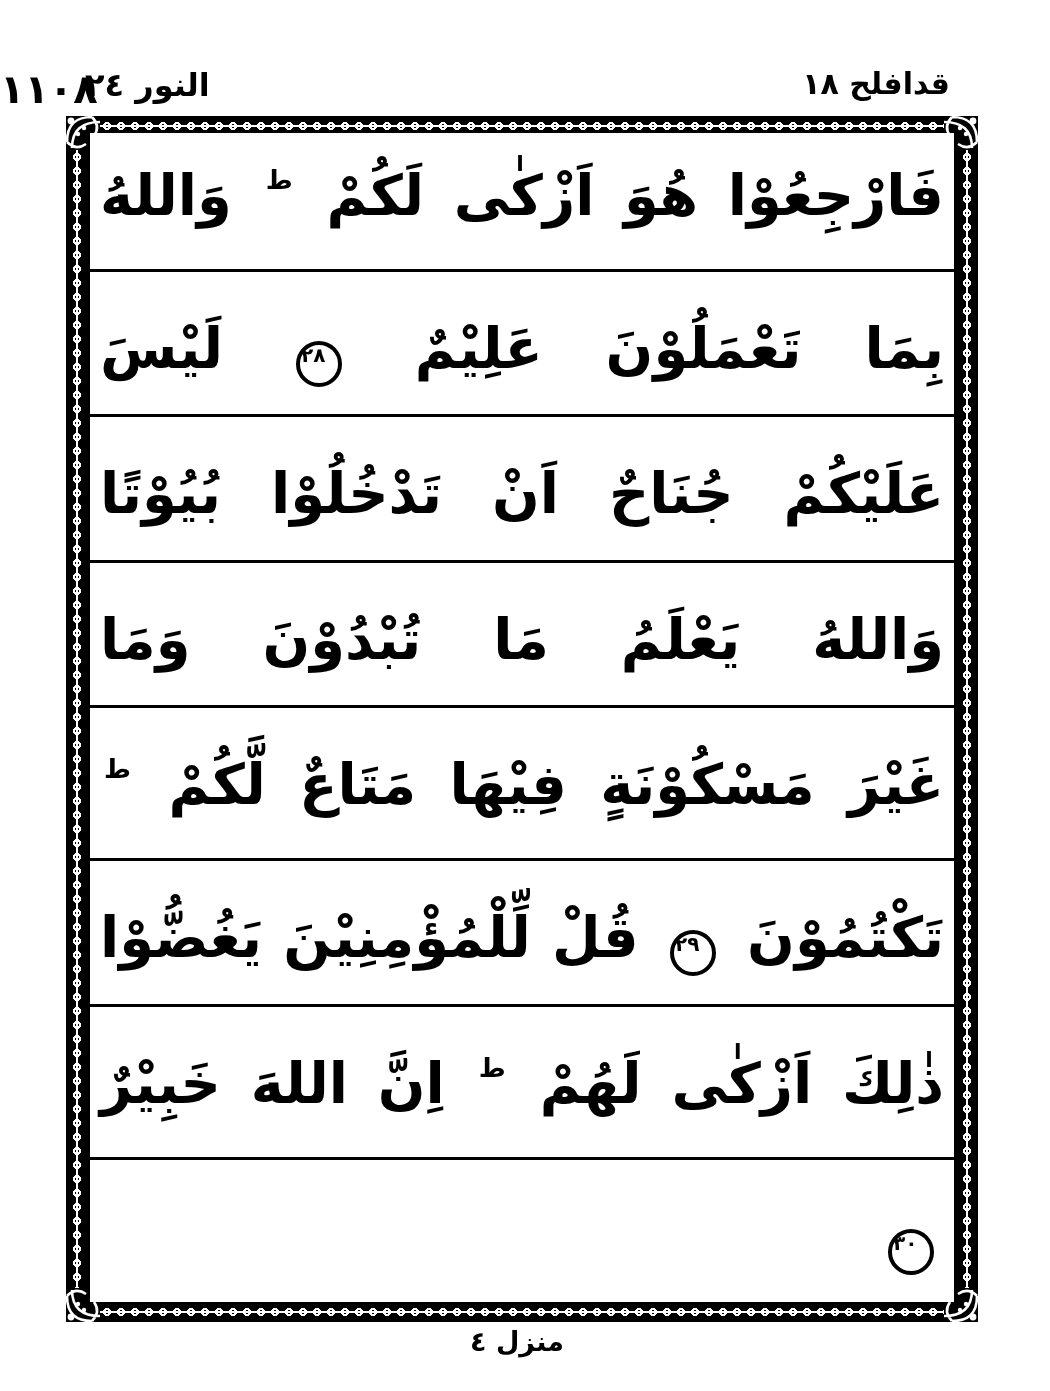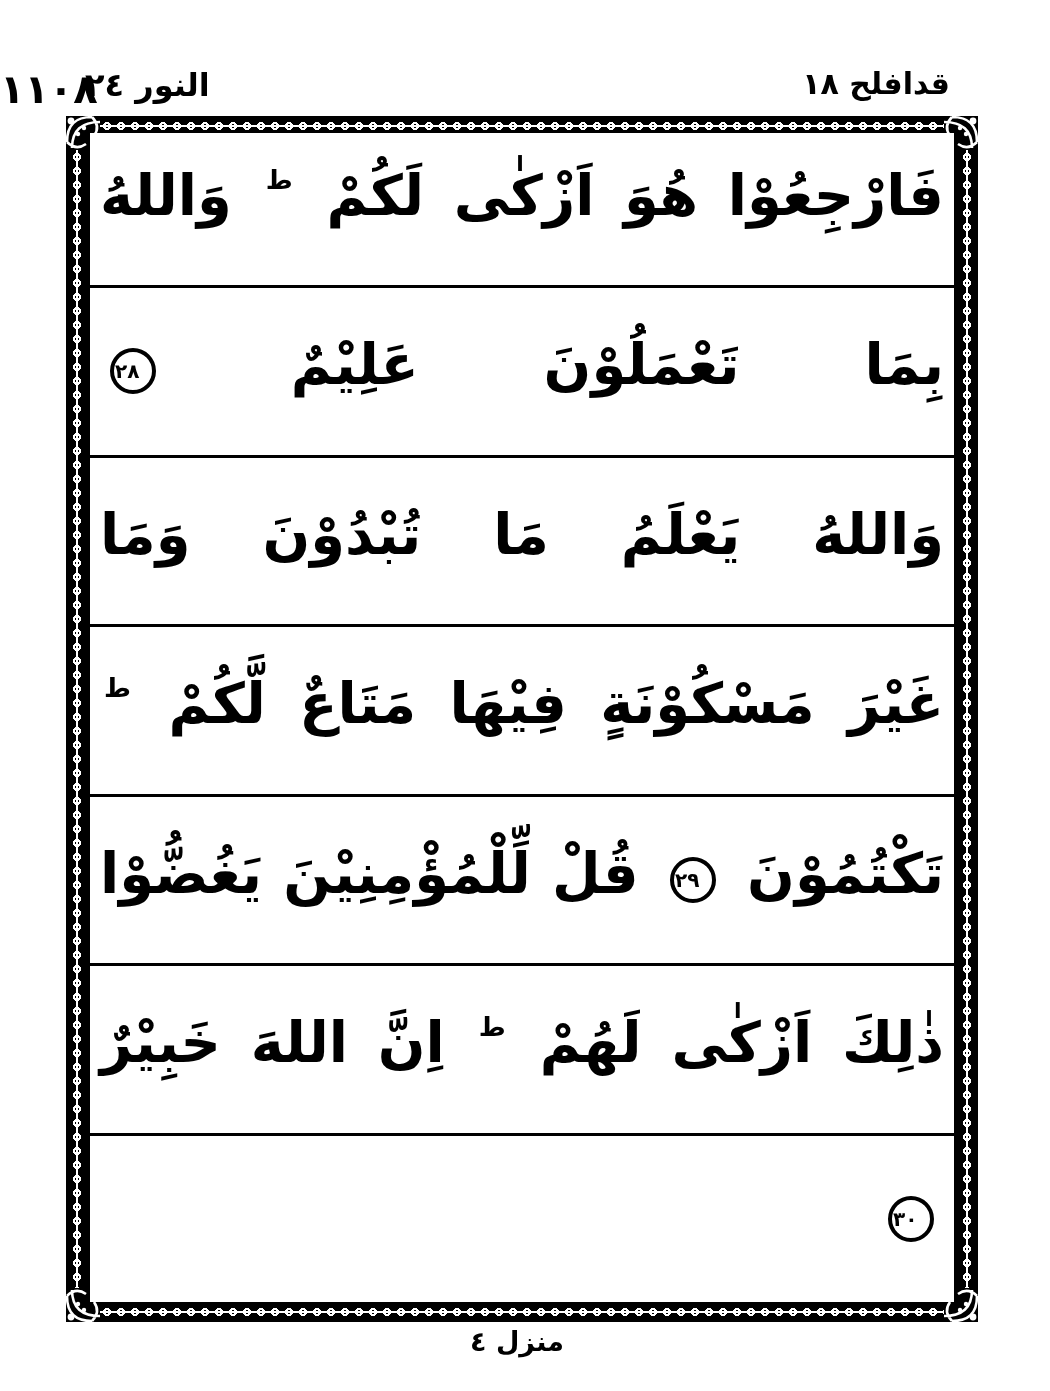--- a/index.html
+++ b/index.html
@@ -45,21 +45,21 @@
 
   
   .panel { position:absolute; left:24px; right:24px; top:17px; bottom:20px;
            background:#fff; display:flex; flex-direction:column;gap:14px; }
   .row { flex:1 1 0; border-bottom:3px solid #000; padding:0 10px;
          direction:rtl; text-align:justify; text-align-last:justify; text-justify:inter-word;
          font-size:56px; font-weight:bold; line-height:126px; white-space:nowrap;
          overflow:visible; }
   .row:last-child { border-bottom:none; }
 
-  .verse { display:inline-flex; align-items:center; justify-content:center;
+  .verse { display:inline-flex; justify-content:center;
            width:46px; height:46px; border:4px solid #000; border-radius:50%;
            margin:0 10px; vertical-align:6px; }
   .vnum  { display:inline-block; width:13px; font-size:20px; line-height:20px;
            font-weight:bold; word-break:break-all; text-align:center; }
   .pause { display:inline-block; font-size:26px; font-weight:bold;
            position:relative; top:-26px; margin:0 4px; }
 
   
   .footer { position:absolute; left:0; right:16px; top:1326px; text-align:center;
             font-size:27px; font-weight:bold; }
@@ -118,22 +118,26 @@
         <span>فَارْجِعُوْا هُوَ اَزْكٰى لَكُمْ</span>
         <span class="pause">ط</span>
         <span>وَاللهُ</span>
       </div>
 
       <div class="row">
         <span>بِمَا تَعْمَلُوْنَ عَلِيْمٌ</span>
         <span class="verse">
             <span class="vnum">٢٨</span>
           </span>
+        <span>لَيْسَ</span>
       </div>
 
+      <div class="row">
+        <span>عَلَيْكُمْ جُنَاحٌ اَنْ تَدْخُلُوْا بُيُوْتًا</span>
+      </div>
 
       <div class="row">
         <span>وَاللهُ يَعْلَمُ مَا تُبْدُوْنَ وَمَا</span>
       </div>
 
       <div class="row">
         <span>غَيْرَ مَسْكُوْنَةٍ فِيْهَا مَتَاعٌ لَّكُمْ</span>
         <span class="pause">ط</span>
       </div>
 

